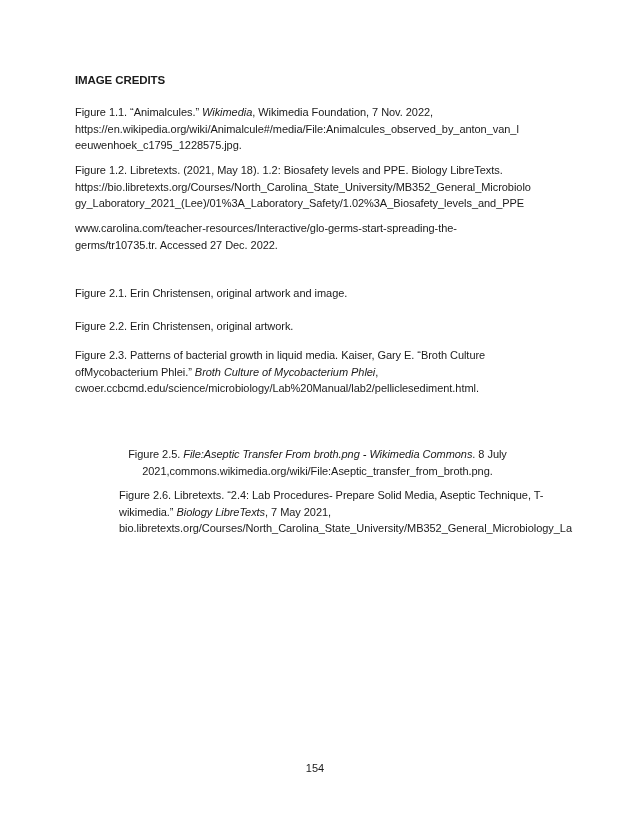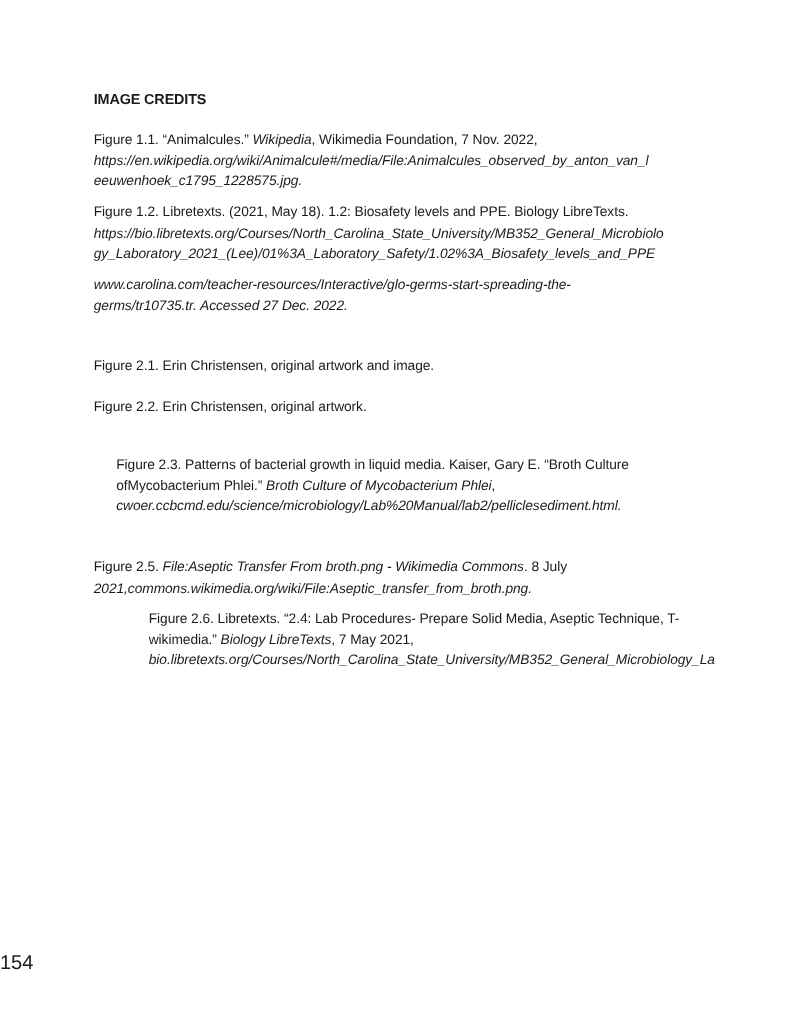--- a/index.html
+++ b/index.html
@@ -2,55 +2,55 @@
 <html><head>
 <meta charset="utf-8">
 <style>
   html, body { margin: 0; padding: 0; background: #ffffff; }
   body { width: 630px; height: 815px; position: relative; overflow: hidden;
          font-family: "Liberation Sans", "DejaVu Sans", sans-serif; color: #1a1a1a; }
   .page { position: absolute; left: 0; top: 0; width: 630px; height: 815px; background: #fff; }
   .heading { position: absolute; left: 75px; top: 74px; font-size: 11.5px; font-weight: bold; letter-spacing: -0.1px; }
   .entry { position: absolute; left: 75px; width: 485px; font-size: 11px; line-height: 16.6px; letter-spacing: -0.05px; }
   .entry span.it { font-style: italic; }
-  .url { word-break: break-all; font-style: italic; }
-  .page-num { position: absolute; left: 0; width: 630px; top: 762px; text-align: left; font-size: 16px; }
+  .url { word-break: break-all; }
+  .page-num { position: absolute; left: 0; width: 630px; top: 762px; text-align: center; font-size: 11px; }
 </style>
 </head>
 <body>
 
 <div class="page">
   <div class="heading">IMAGE CREDITS</div>
 
   <div class="entry" style="top:104px;">
-      <div><span>Figure 1.1. “Animalcules.” </span><span class="it">Wikipedia</span><span>, Wikimedia Foundation, 7 Nov. 2022,</span></div>
+      <div><span>Figure 1.1. “Animalcules.” </span><span class="it">Wikimedia</span><span>, Wikimedia Foundation, 7 Nov. 2022,</span></div>
       <div class="url">https://en.wikipedia.org/wiki/Animalcule#/media/File:Animalcules_observed_by_anton_van_l</div>
       <div class="url">eeuwenhoek_c1795_1228575.jpg.</div>
     </div>
   <div class="entry" style="top:162px;">
       <div><span>Figure 1.2. Libretexts. (2021, May 18). 1.2: Biosafety levels and PPE. Biology LibreTexts.</span></div>
       <div class="url">https://bio.libretexts.org/Courses/North_Carolina_State_University/MB352_General_Microbiolo</div>
       <div class="url">gy_Laboratory_2021_(Lee)/01%3A_Laboratory_Safety/1.02%3A_Biosafety_levels_and_PPE</div>
     </div>
   <div class="entry" style="top:220px;">
       <div class="url">www.carolina.com/teacher-resources/Interactive/glo-germs-start-spreading-the-</div>
       <div class="url">germs/tr10735.tr. Accessed 27 Dec. 2022.</div>
     </div>
   <div class="entry" style="top:285px;">
       <div><span>Figure 2.1. Erin Christensen, original artwork and image.</span></div>
     </div>
   <div class="entry" style="top:318px;">
       <div><span>Figure 2.2. Erin Christensen, original artwork.</span></div>
     </div>
-  <div class="entry" style="top:364px;margin-left:18px;">
+  <div class="entry" style="top:347px;">
       <div><span>Figure 2.3. Patterns of bacterial growth in liquid media. Kaiser, Gary E. “Broth Culture</span></div>
       <div><span>ofMycobacterium Phlei.” </span><span class="it">Broth Culture of Mycobacterium Phlei</span><span>,</span></div>
       <div class="url">cwoer.ccbcmd.edu/science/microbiology/Lab%20Manual/lab2/pelliclesediment.html.</div>
     </div>
-  <div class="entry" style="top:446px;">
+  <div class="entry" style="top:446px;text-align:center;">
       <div><span>Figure 2.5. </span><span class="it">File:Aseptic Transfer From broth.png - Wikimedia Commons</span><span>. 8 July</span></div>
       <div class="url">2021,commons.wikimedia.org/wiki/File:Aseptic_transfer_from_broth.png.</div>
     </div>
   <div class="entry" style="top:487px;margin-left:44px;">
       <div><span>Figure 2.6. Libretexts. “2.4: Lab Procedures- Prepare Solid Media, Aseptic Technique, T-</span></div>
       <div><span>wikimedia.” </span><span class="it">Biology LibreTexts</span><span>, 7 May 2021,</span></div>
       <div class="url">bio.libretexts.org/Courses/North_Carolina_State_University/MB352_General_Microbiology_La</div>
     </div>
 
   <div class="page-num">154</div>

